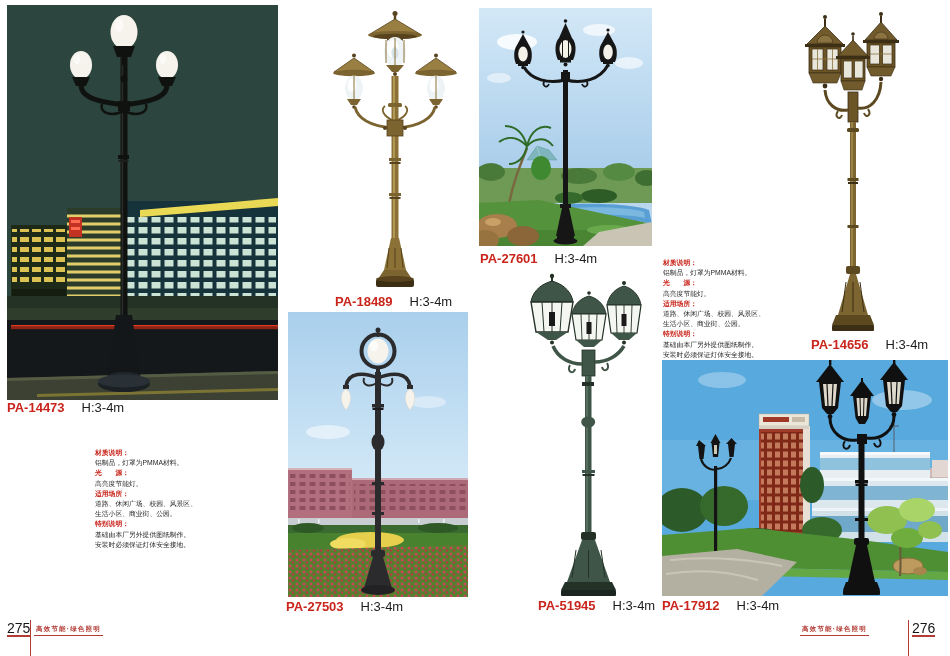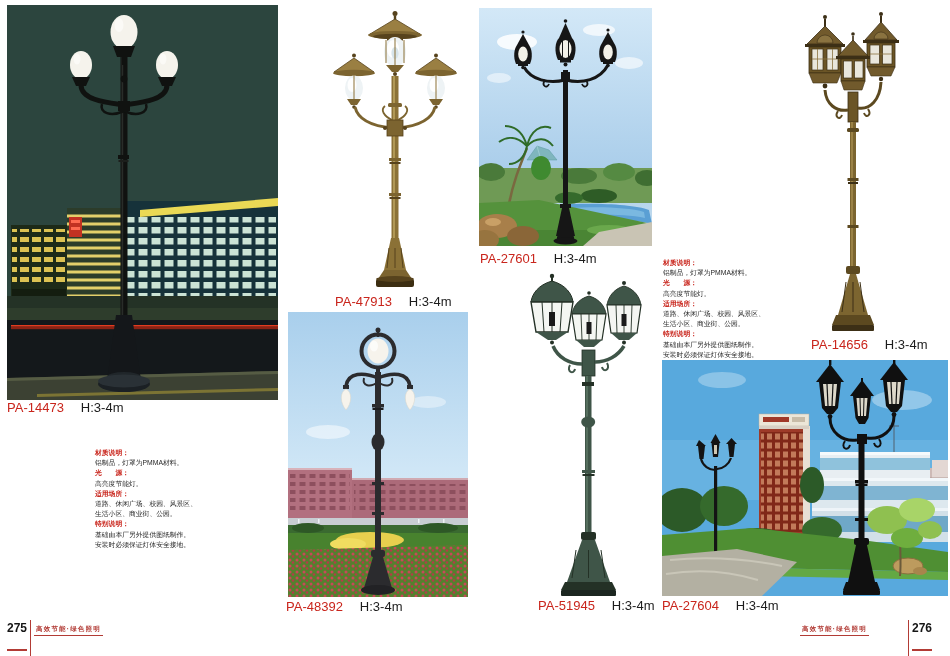--- a/index.html
+++ b/index.html
@@ -5,26 +5,26 @@
   :root{
     --accent-red:#c9251c; --footer-red:#b23b35; --text-dark:#1c1c1c;
     --night-sky:#2c453e; --park-sky:#afd2ec; --campus-sky:#58a9dd; --pale-sky:#b7d8ef;
     --brass:#8b7136; --antique-brass:#7c6530; --verdigris:#3f5548; --lamp-black:#161616;
   }
   html,body{margin:0;padding:0;background:#fff}
   .sheet{position:relative;width:950px;height:656px;background:#ffffff;overflow:hidden;
          font-family:"Liberation Sans",sans-serif}
   .abs{position:absolute}
   .plabel{position:absolute;white-space:nowrap;font-size:13px}
-  .plabel .code{color:var(--accent-red);font-weight:normal}
+  .plabel .code{color:var(--accent-red);font-weight:bold}
   .plabel .ph{color:var(--text-dark);margin-left:17px}
   .desc{position:absolute;width:130px;font-size:6.8px;line-height:10.2px;color:#262626}
   .desc .h{color:var(--accent-red);font-weight:bold}
-  .pgnum{position:absolute;font-size:12px;font-weight:bold;color:#151515;
-         border-bottom:2px solid var(--footer-red);padding-bottom:15px;line-height:12px}
+  .pgnum{position:absolute;font-size:14px;font-weight:normal;color:#151515;
+         border-bottom:2px solid var(--footer-red);padding-bottom:1px;line-height:12px}
   .slogan{position:absolute;font-size:6.5px;font-weight:bold;color:var(--footer-red);
           border-bottom:1px solid var(--footer-red);padding:0 2px 2px 2px;letter-spacing:1.2px;
           white-space:nowrap;line-height:9px}
   .vline{position:absolute;width:1px;background:var(--footer-red)}
   svg{display:block}
   .f-night{fill:var(--night-sky)}
   .f-campus{fill:var(--campus-sky)}
   .f-brass{fill:var(--brass)}
   .f-abrass{fill:var(--antique-brass)}
   .f-verdi{fill:var(--verdigris)}
@@ -525,36 +525,36 @@
     <rect x="192" y="178" width="15" height="7" rx="2" fill="#101010"></rect>
     <polygon points="194,185 205,185 213,222 186,222" fill="#101010"></polygon>
     <polygon points="184,222 215,222 218,230 181,230" fill="#101010"></polygon>
     <rect x="181" y="230" width="37" height="5" rx="1" fill="#101010"></rect>
   </svg>
 
   <div class="plabel" style="left:7px;top:400px">
     <span class="code">PA-14473</span><span class="ph">H:3-4m</span>
   </div>
   <div class="plabel" style="left:335px;top:294px">
-    <span class="code">PA-47913</span><span class="ph">H:3-4m</span>
+    <span class="code">PA-18489</span><span class="ph">H:3-4m</span>
   </div>
   <div class="plabel" style="left:286px;top:599px">
-    <span class="code">PA-48392</span><span class="ph">H:3-4m</span>
+    <span class="code">PA-27503</span><span class="ph">H:3-4m</span>
   </div>
   <div class="plabel" style="left:480px;top:251px">
     <span class="code">PA-27601</span><span class="ph">H:3-4m</span>
   </div>
   <div class="plabel" style="left:811px;top:337px">
     <span class="code">PA-14656</span><span class="ph">H:3-4m</span>
   </div>
   <div class="plabel" style="left:538px;top:598px">
     <span class="code">PA-51945</span><span class="ph">H:3-4m</span>
   </div>
   <div class="plabel" style="left:662px;top:598px">
-    <span class="code">PA-27604</span><span class="ph">H:3-4m</span>
+    <span class="code">PA-17912</span><span class="ph">H:3-4m</span>
   </div>
 
   <div class="desc" style="left:95px;top:448px">
     <div class="h">材质说明：</div>
     <div>铝制品，灯罩为PMMA材料。</div>
     <div class="h">光　　源：</div>
     <div>高亮度节能灯。</div>
     <div class="h">适用场所：</div>
     <div>道路、休闲广场、校园、风景区、</div>
     <div>生活小区、商业街、公园。</div>

